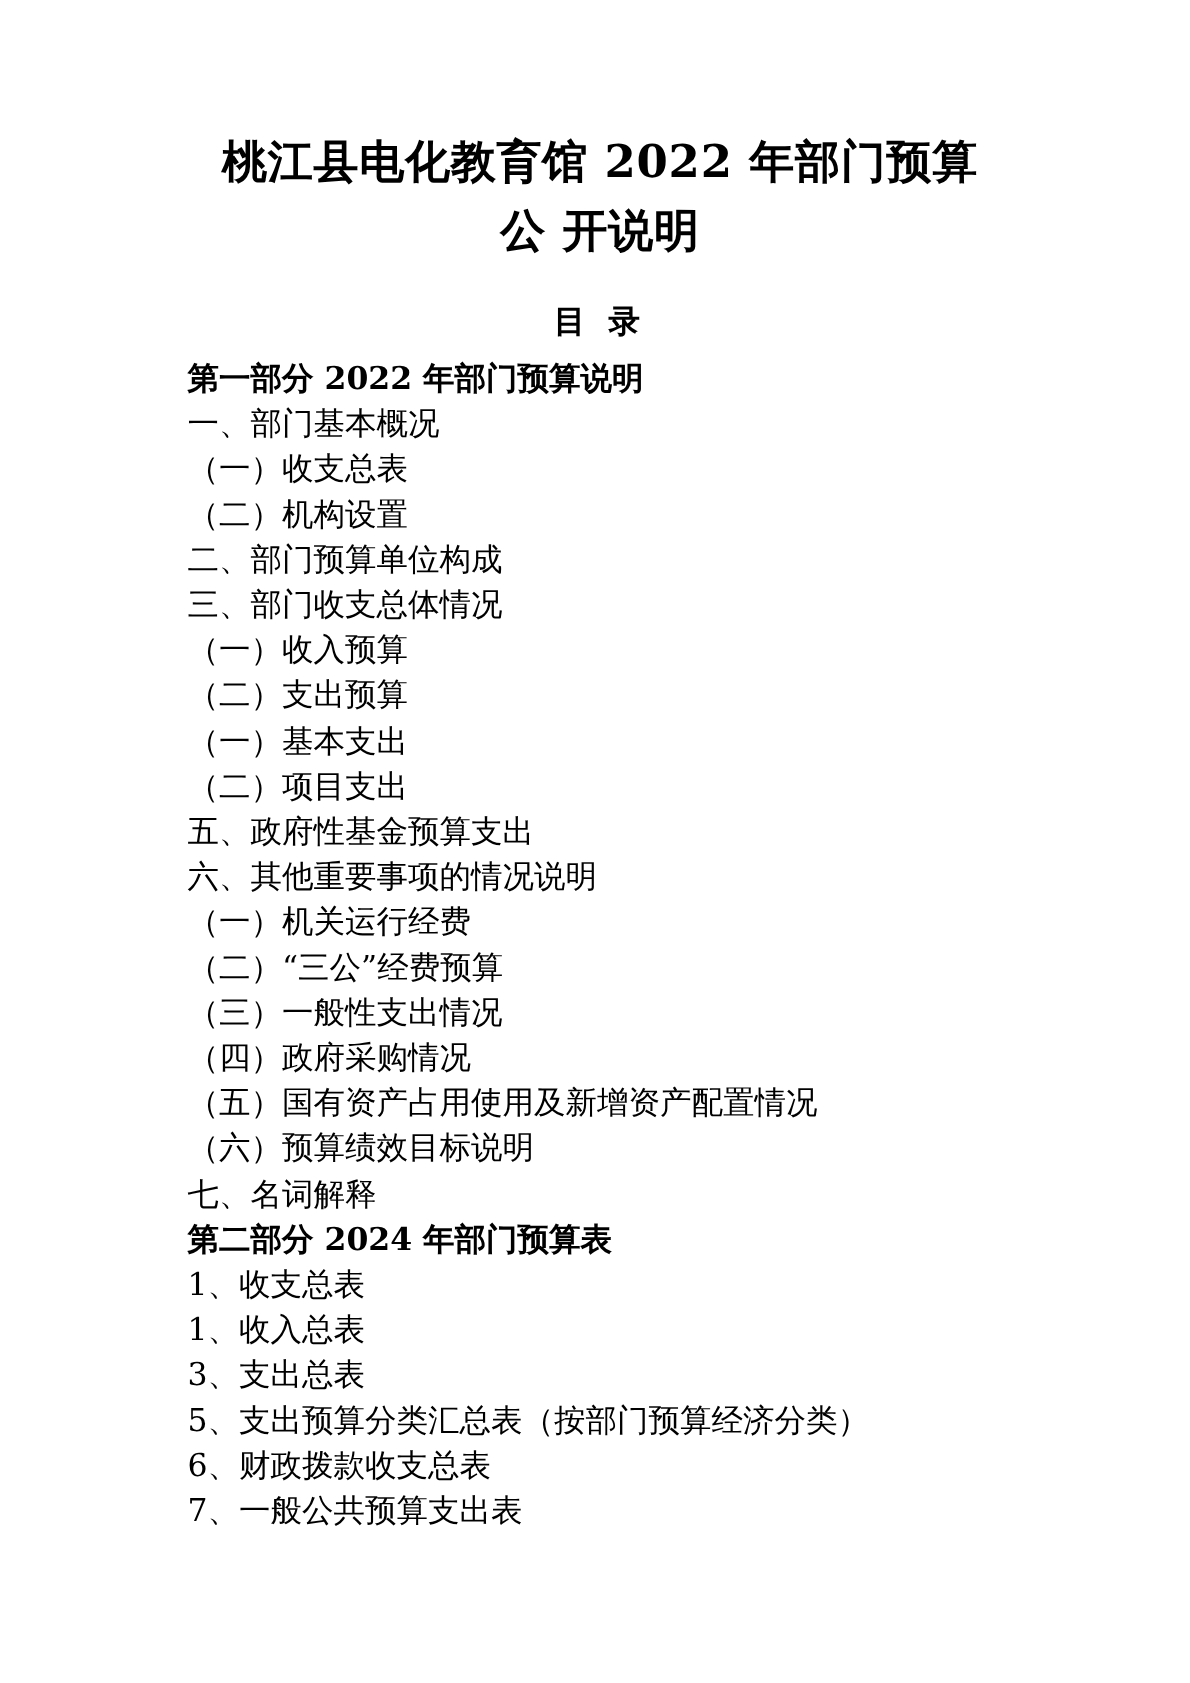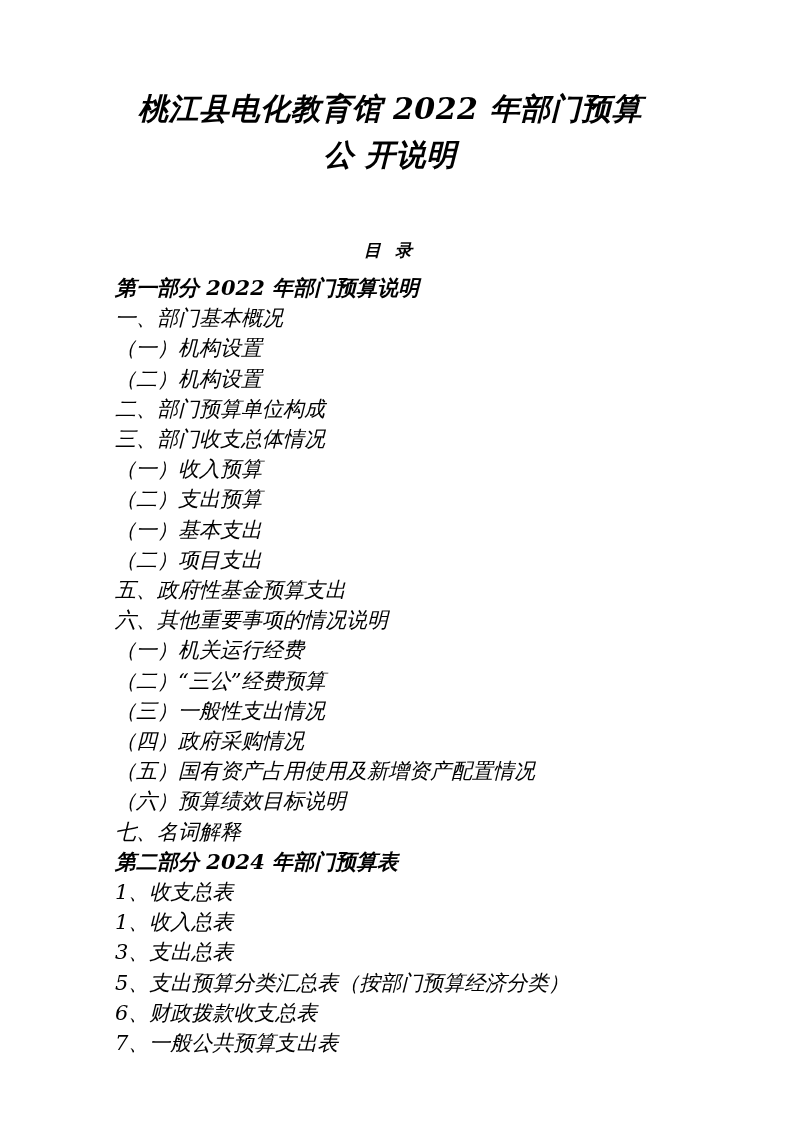--- a/index.html
+++ b/index.html
@@ -13,42 +13,41 @@
     height: 1122px;
     background: #ffffff;
     margin: 0 auto;
     box-sizing: border-box;
     font-family: "DejaVu Serif", "Liberation Serif", serif;
     color: #000000;
     overflow: hidden;
   }
   .content {
     position: absolute;
-    left: 115px;
+    left: 125px;
     top: 86px;
     width: 550px;
-    font-style: italic;
   }
   .doc-title {
     font-family: "DejaVu Serif", "Liberation Serif", serif;
     font-weight: bold;
     font-size: 30px;
     line-height: 46px;
     text-align: center;
     letter-spacing: 0.5px;
     margin: 0 0 0 0;
     padding: 0 14px;
   }
   .toc-heading {
     font-family: "DejaVu Serif", "Liberation Serif", serif;
     font-weight: bold;
-    font-size: 17px;
+    font-size: 21px;
     line-height: 30px;
     text-align: center;
-    margin-top: 57px;
+    margin-top: 21px;
     letter-spacing: 4px;
   }
   .toc-list {
     margin-top: 8px;
   }
   .toc-line {
     font-family: "DejaVu Serif", "Liberation Serif", serif;
     font-size: 21px;
     line-height: 30.2px;
     white-space: pre;
@@ -62,21 +61,21 @@
 <body>
 
 <div class="page">
   <div class="content">
     <h1 class="doc-title">桃江县电化教育馆 2022 年部门预算公
 开说明</h1>
     <div class="toc-heading">目 录</div>
     <div class="toc-list">
       <div class="toc-line bold">第一部分 2022 年部门预算说明</div>
       <div class="toc-line">一、部门基本概况</div>
-      <div class="toc-line">（一）机构设置</div>
+      <div class="toc-line">（一）收支总表</div>
       <div class="toc-line">（二）机构设置</div>
       <div class="toc-line">二、部门预算单位构成</div>
       <div class="toc-line">三、部门收支总体情况</div>
       <div class="toc-line">（一）收入预算</div>
       <div class="toc-line">（二）支出预算</div>
       <div class="toc-line">（一）基本支出</div>
       <div class="toc-line">（二）项目支出</div>
       <div class="toc-line">五、政府性基金预算支出</div>
       <div class="toc-line">六、其他重要事项的情况说明</div>
       <div class="toc-line">（一）机关运行经费</div>

